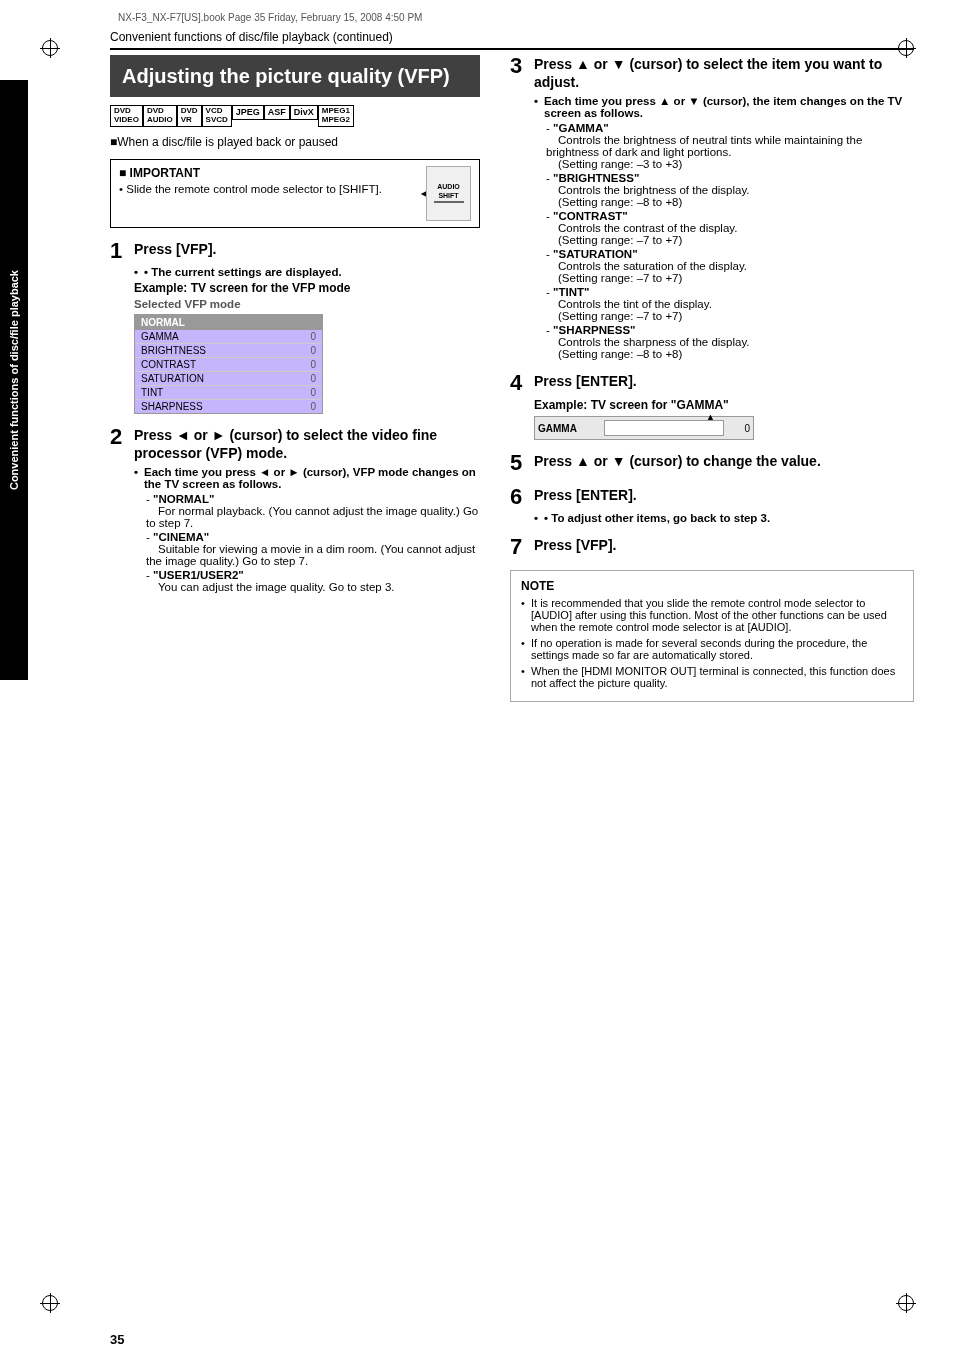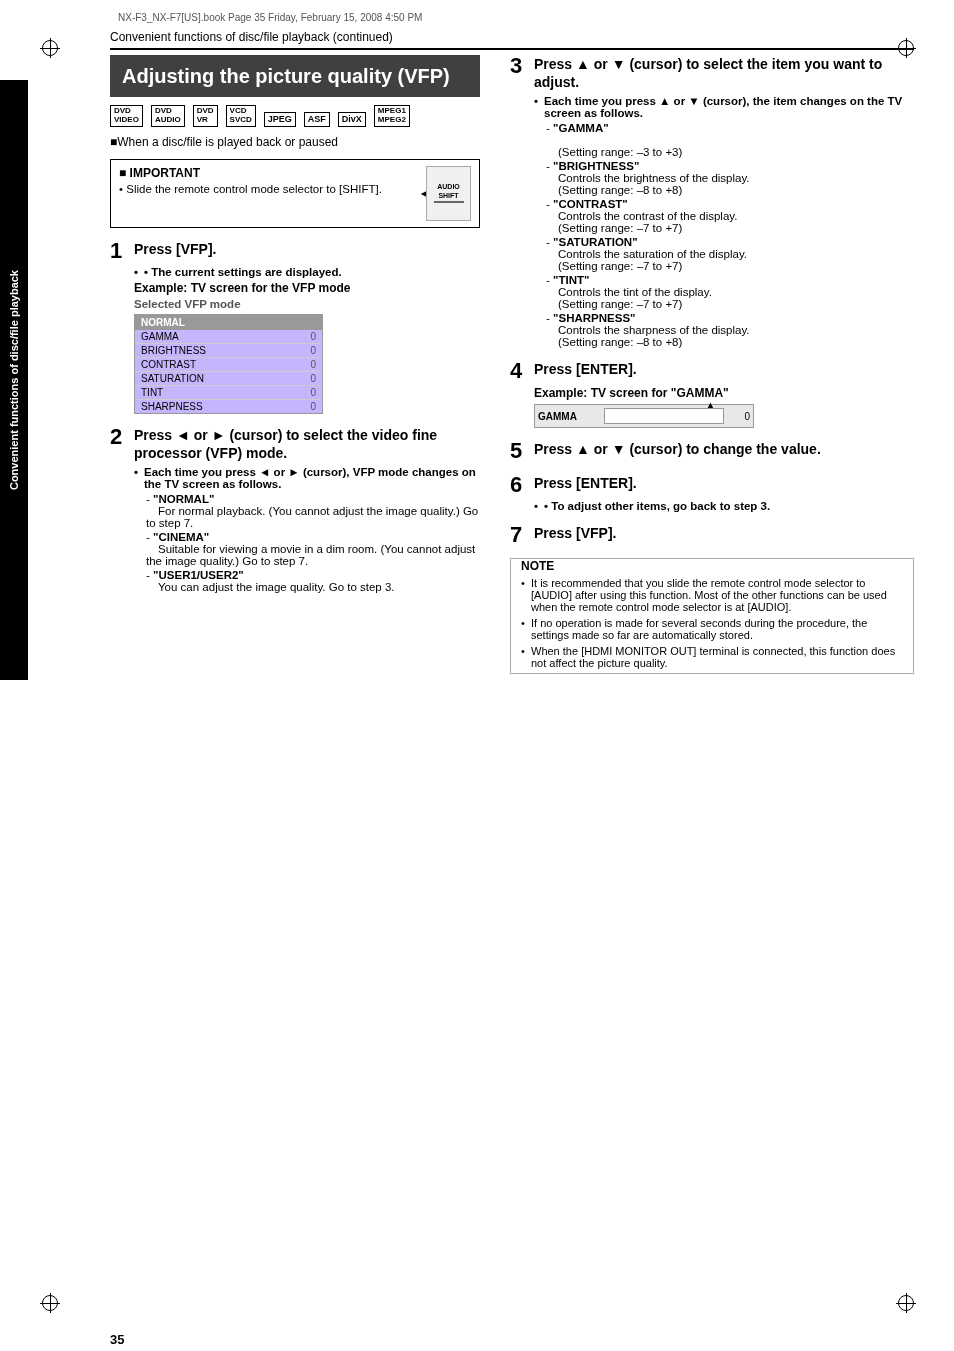--- a/index.html
+++ b/index.html
@@ -135,23 +135,23 @@
       font-size: 20px;
       font-weight: bold;
       line-height: 1.3;
       margin-bottom: 8px;
     }
 
     
     .format-badges {
       display: flex;
       flex-wrap: wrap;
-      gap: 8px;
+      gap: 0;
       margin-bottom: 8px;
-      align-items: flex-end;
+      align-items: flex-start;
     }
     .badge {
       border: 1px solid #000;
       padding: 1px 3px;
       font-size: 9px;
       font-weight: bold;
       line-height: 1.2;
     }
 
     .when-text {
@@ -324,21 +324,21 @@
     }
     .gamma-val {
       font-size: 10px;
       width: 20px;
       text-align: right;
     }
 
     
     .note-box {
       border: 1px solid #aaa;
-      padding: 0 10px;
+      padding: 8px 10px;
       margin-top: 8px;
       font-size: 11.5px;
     }
     .note-title {
       font-weight: bold;
       font-size: 12px;
       margin-bottom: 4px;
     }
     .note-item {
       font-size: 11px;
@@ -490,21 +490,21 @@
 
       <div class="step">
         <div class="step-header">
           <span class="step-num">3</span>
           <span class="step-title">Press ▲ or ▼ (cursor) to select the item you want to adjust.</span>
         </div>
         <div class="step-body">
           <p class="bullet-item">Each time you press ▲ or ▼ (cursor), the item changes on the TV screen as follows.</p>
           <div class="dash-item">
             - <span class="dash-item-label">"GAMMA"</span><br>
-            <br>
+            <span class="dash-subitem">Controls the brightness of neutral tints while maintaining the brightness of dark and light portions.</span><br>
             <span class="dash-subitem">(Setting range: –3 to +3)</span>
           </div>
           <div class="dash-item">
             - <span class="dash-item-label">"BRIGHTNESS"</span><br>
             <span class="dash-subitem">Controls the brightness of the display.</span><br>
             <span class="dash-subitem">(Setting range: –8 to +8)</span>
           </div>
           <div class="dash-item">
             - <span class="dash-item-label">"CONTRAST"</span><br>
             <span class="dash-subitem">Controls the contrast of the display.</span><br>

